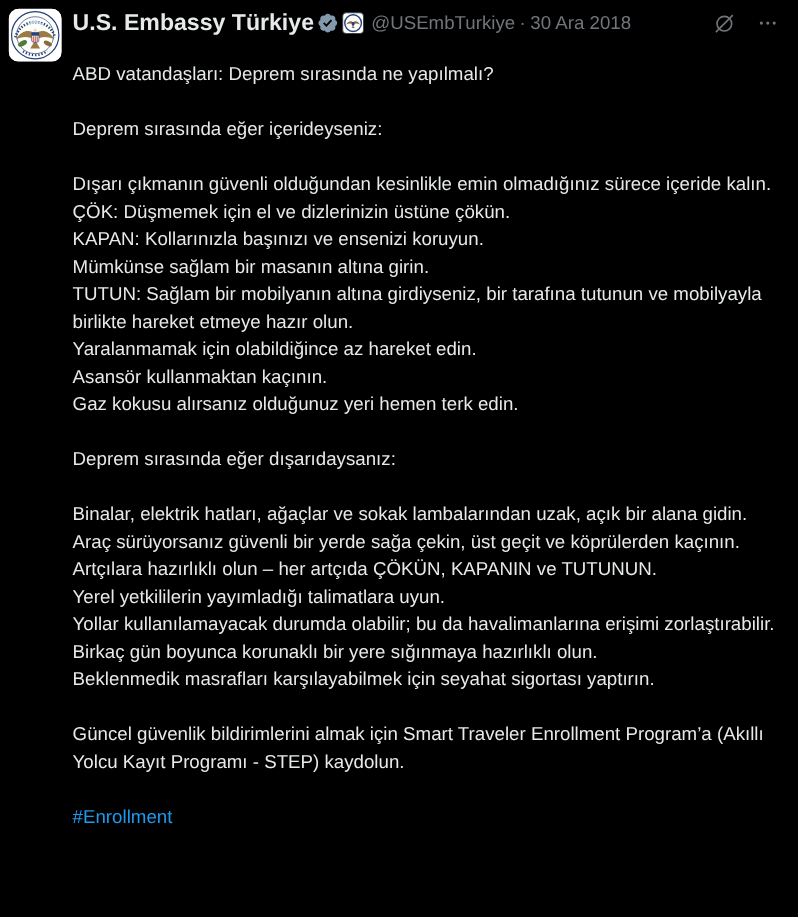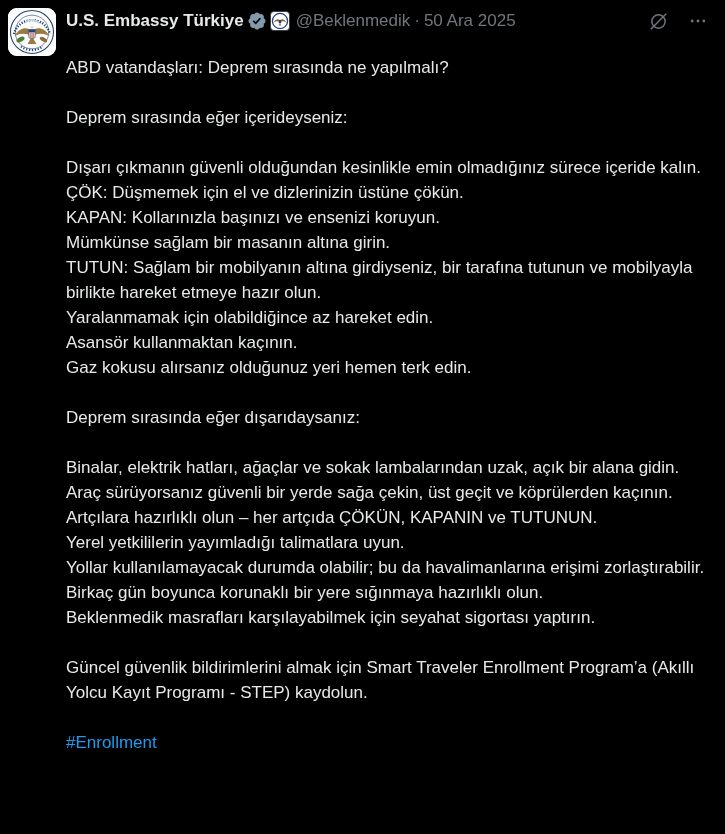--- a/index.html
+++ b/index.html
@@ -35,21 +35,21 @@
   }
   .avatar svg { display: block; width: 48px; height: 48px; }
   .content { flex: 1; min-width: 0; }
   .header {
     display: flex;
     align-items: center;
     height: 26px;
     white-space: nowrap;
   }
   .name {
-    font-size: 17px;
+    font-size: 21px;
     font-weight: 700;
     color: var(--text-primary);
     cursor: pointer;
   }
   .badge { display: inline-flex; align-items: center; margin-left: 3px; cursor: pointer; }
   .badge svg { display: block; }
   .handle-group {
     margin-left: 6px;
     color: var(--text-secondary);
     font-size: 17px;
@@ -125,21 +125,21 @@
         <svg width="20" height="20" viewBox="0 0 20 20">
           <rect x="0.5" y="0.5" width="19" height="19" rx="3.5" fill="#ffffff" stroke="#3e4144" stroke-width="1"></rect>
           <circle cx="10" cy="10" r="7.6" fill="#fdfdfa" stroke="#27427a" stroke-width="1.3"></circle>
           <path d="M3.8 11.2 C 5.8 7.6, 8.6 7.8, 10 9.4 C 11.4 7.8, 14.2 7.6, 16.2 11.2 C 13.4 9.8, 11.8 10.2, 10 11.4 C 8.2 10.2, 6.6 9.8, 3.8 11.2 Z" fill="#8a6a3f"></path>
           <rect x="8.8" y="9" width="2.4" height="3.4" rx="0.8" fill="#27427a"></rect>
           <path d="M10 12.2 L8.6 14.4 H11.4 Z" fill="#8a6a3f"></path>
         </svg>
       </span>
 
       <span class="handle-group">
-        <span class="handle">@Beklenmedik</span><span class="dot">·</span><span class="date">50 Ara 2025</span>
+        <span class="handle">@USEmbTurkiye</span><span class="dot">·</span><span class="date">30 Ara 2018</span>
       </span>
 
       <span class="header-spacer"></span>
 
       <span class="action-icon">
         <svg width="21" height="21" viewBox="0 0 24 24">
           <circle cx="12" cy="12" r="7.6" fill="none" stroke="currentColor" stroke-width="1.7"></circle>
           <line x1="3.2" y1="20.8" x2="20.8" y2="3.2" stroke="currentColor" stroke-width="1.7"></line>
         </svg>
       </span>

